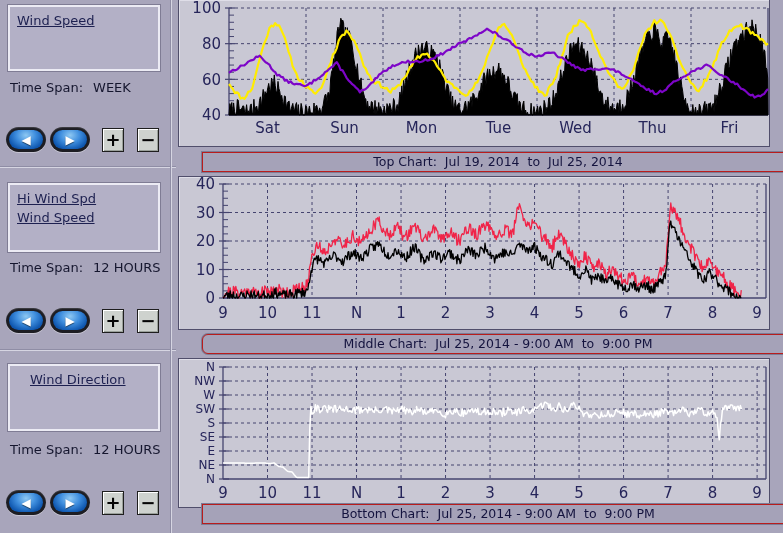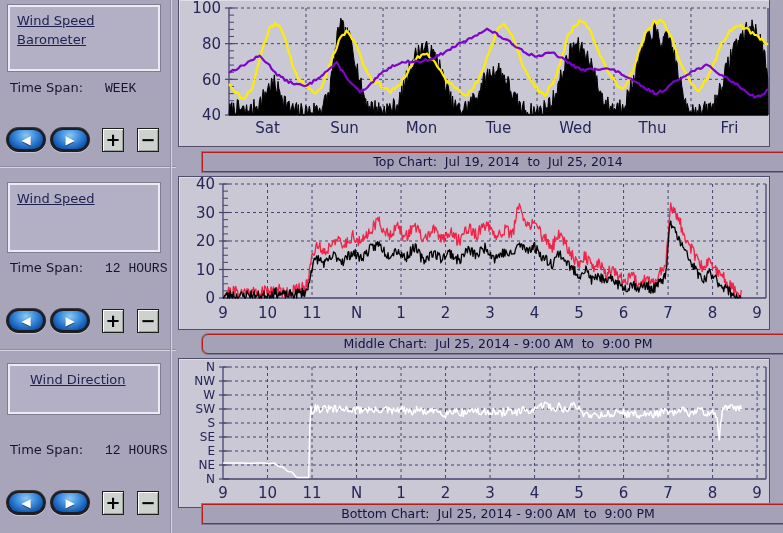--- a/index.html
+++ b/index.html
@@ -17,21 +17,21 @@
   .hdiv{position:absolute;left:0;width:176px;height:0;
         border-top:1px solid #8f8da5;border-bottom:1px solid #d6d5e2;}
   .vdiv{position:absolute;top:0;height:533px;left:170px;width:0;
         border-left:1px solid #8f8da5;border-right:1px solid #d6d5e2;}
   .legend-box{position:absolute;left:8px;width:152px;box-sizing:border-box;
         background:#b3b0c6;border:2px solid #ecebf4;
         box-shadow:0 0 0 1px rgba(104,101,128,.65);
         padding:4px 7px;}
   .legend-line{font-size:13px;color:#1d2050;line-height:19px;white-space:nowrap;text-decoration:underline;}
   .timespan{position:absolute;left:10px;font-size:13px;color:#15162e;white-space:nowrap;}
-  .timespan .ts-val{margin-left:22px;color:#15162e;font-family:Liberation Mono, monospace;}
+  .timespan .ts-val{margin-left:10px;color:#15162e;}
   .btn-row{position:absolute;left:6px;display:flex;align-items:center;}
   .pill{width:40px;height:25px;border-radius:13px;background:#1d1d23;position:relative;
         margin-right:4px;box-shadow:0 1px 0 rgba(255,255,255,.35), inset 0 1px 1px rgba(255,255,255,.15);cursor:pointer;}
   .pill-inner{position:absolute;left:3px;top:3px;right:3px;bottom:3px;border-radius:10px;
         background:radial-gradient(ellipse at 50% 28%,#8ec8f2 0%,#3f8ede 40%,#1058b0 75%,#0a4494 100%);
         display:flex;align-items:center;justify-content:center;}
   .tri{color:#fff;font-size:12px;line-height:1;text-shadow:0 1px 1px rgba(0,0,0,.55);}
   .sq{width:22px;height:24px;box-sizing:border-box;background:#ced2ce;border:1px solid #1e1e1e;
         box-shadow:inset 1px 1px 0 #ffffff, inset -1px -1px 0 #9aa09a;
         color:#050505;font-size:18px;font-weight:bold;display:flex;align-items:center;
@@ -49,21 +49,20 @@
         background:#a5a2b8;border:1px solid #b91c1c;box-shadow:0 0 0 1px #7d7b94;
         color:#14133e;font-size:12.5px;line-height:18px;text-align:center;white-space:pre;margin-left:24px;}
   #cap0{top:152px;} #cap1{top:334px;border-radius:6px;} #cap2{top:504px;text-align:center;}
 </style>
 </head>
 <body>
 
 <div class="section" id="s1">
   <div class="legend-box" style="top:5px;height:66px;">
     <div class="legend-line">Wind Speed</div>
-    <div class="legend-line">Barometer</div>
   </div>
   <div class="timespan" style="top:80px;">
     <span>Time Span:</span><span class="ts-val">WEEK</span>
   </div>
   <div class="btn-row" style="top:127px;">
     <div class="pill">
         <div class="pill-inner">
           <span class="tri">◀</span>
         </div>
       </div>
@@ -72,20 +71,21 @@
           <span class="tri">▶</span>
         </div>
       </div>
     <div class="sq plus">+</div>
     <div class="sq minus">−</div>
   </div>
 </div>
 
 <div class="section" id="s2">
   <div class="legend-box" style="top:16px;height:69px;">
+    <div class="legend-line">Hi Wind Spd</div>
     <div class="legend-line">Wind Speed</div>
   </div>
   <div class="timespan" style="top:93px;">
     <span>Time Span:</span><span class="ts-val">12 HOURS</span>
   </div>
   <div class="btn-row" style="top:141px;">
     <div class="pill">
         <div class="pill-inner">
           <span class="tri">◀</span>
         </div>
@@ -94,21 +94,21 @@
         <div class="pill-inner">
           <span class="tri">▶</span>
         </div>
       </div>
     <div class="sq plus">+</div>
     <div class="sq minus">−</div>
   </div>
 </div>
 
 <div class="section" id="s3">
-  <div class="legend-box" style="top:14px;height:50px;padding-left:20px;">
+  <div class="legend-box" style="top:14px;height:67px;padding-left:20px;">
     <div class="legend-line">Wind Direction</div>
   </div>
   <div class="timespan" style="top:92px;">
     <span>Time Span:</span><span class="ts-val">12 HOURS</span>
   </div>
   <div class="btn-row" style="top:140px;">
     <div class="pill">
         <div class="pill-inner">
           <span class="tri">◀</span>
         </div>

